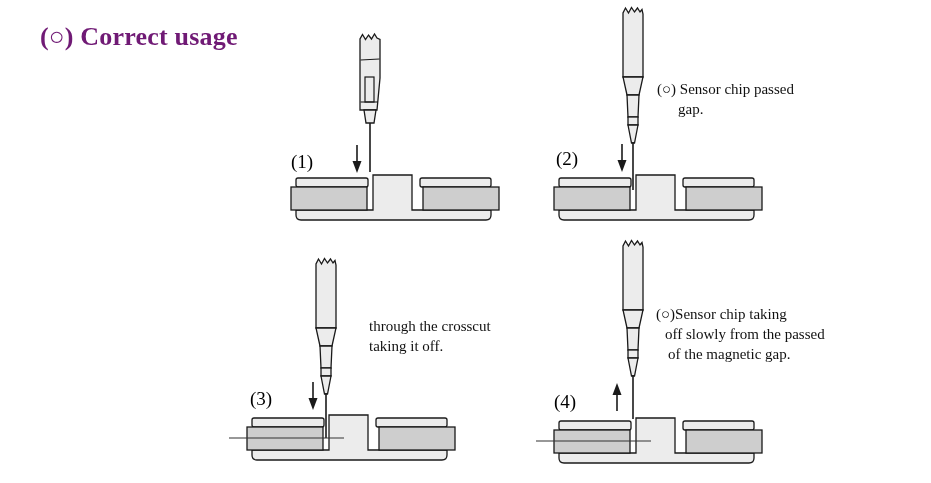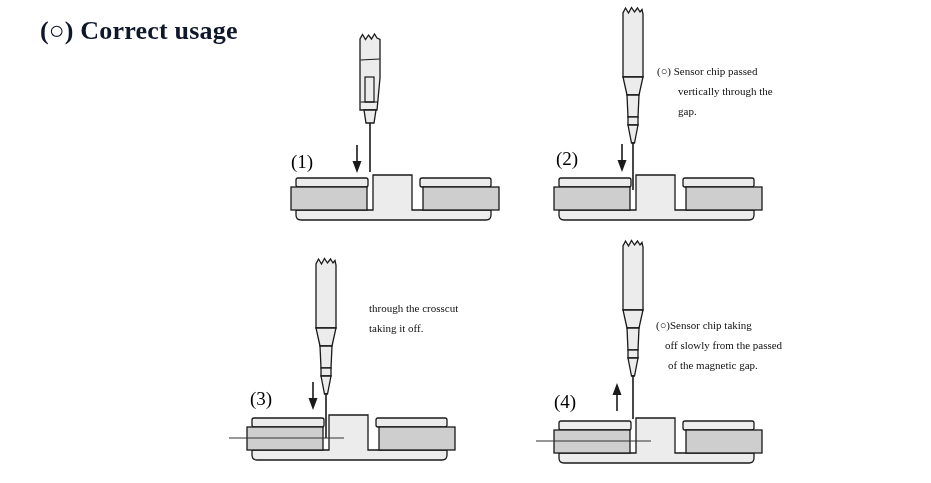--- a/index.html
+++ b/index.html
@@ -3,30 +3,30 @@
 <meta charset="utf-8">
 <style>
   html,body { margin:0; padding:0; background:#fff; }
   .canvas {
     position:relative; width:931px; height:483px;
     background:var(--background,#ffffff);
     font-family:"Liberation Serif", serif;
     overflow:hidden;
   }
   .title {
-    position:absolute; left:40px; top:16px;
-    font-weight:bold; font-size:26px; line-height:29px; color:#0f172a;
+    position:absolute; left:40px; top:22px;
+    font-weight:bold; font-size:26px; line-height:29px; color:#701a75;
     letter-spacing:0.2px;
   }
   .title .t2 { margin-left:27px; }
   .step-label {
     position:absolute; font-size:19px; color:#000;
   }
   .note {
-    position:absolute; font-size:11px; line-height:20px; color:#111;
+    position:absolute; font-size:15px; line-height:20px; color:#111;margin-top:18px;
   }
   .note > div { white-space:nowrap; }
   .ind-a { margin-left:21px; }
   .ind-b { margin-left:12px; }
   .ind-c { margin-left:9px; }
   .scene { position:absolute; }
 </style>
 </head>
 <body>
 
@@ -100,28 +100,27 @@
     <line x1="6" y1="206" x2="121" y2="206" style="stroke:var(--crosscut);stroke-width:1.2"></line>
   </svg>
 
   <div class="step-label" style="left:291px;top:151px">(1)</div>
   <div class="step-label" style="left:556px;top:148px">(2)</div>
   <div class="step-label" style="left:250px;top:388px">(3)</div>
   <div class="step-label" style="left:554px;top:391px">(4)</div>
 
   <div class="note" style="left:657px;top:61px">
     <div>(○) Sensor chip passed</div>
-    <div class="ind-a">vertically through the</div>
     <div class="ind-a">gap.</div>
   </div>
 
   <div class="note" style="left:357px;top:298px">
     <div class="ind-b">through the crosscut</div>
     <div class="ind-b">taking it off.</div>
   </div>
 
-  <div class="note" style="left:656px;top:315px">
+  <div class="note" style="left:656px;top:286px">
     <div>(○)Sensor chip taking</div>
     <div class="ind-c">off slowly from the passed</div>
     <div class="ind-b">of the magnetic gap.</div>
   </div>
 
 </div>
 
 </body></html>

